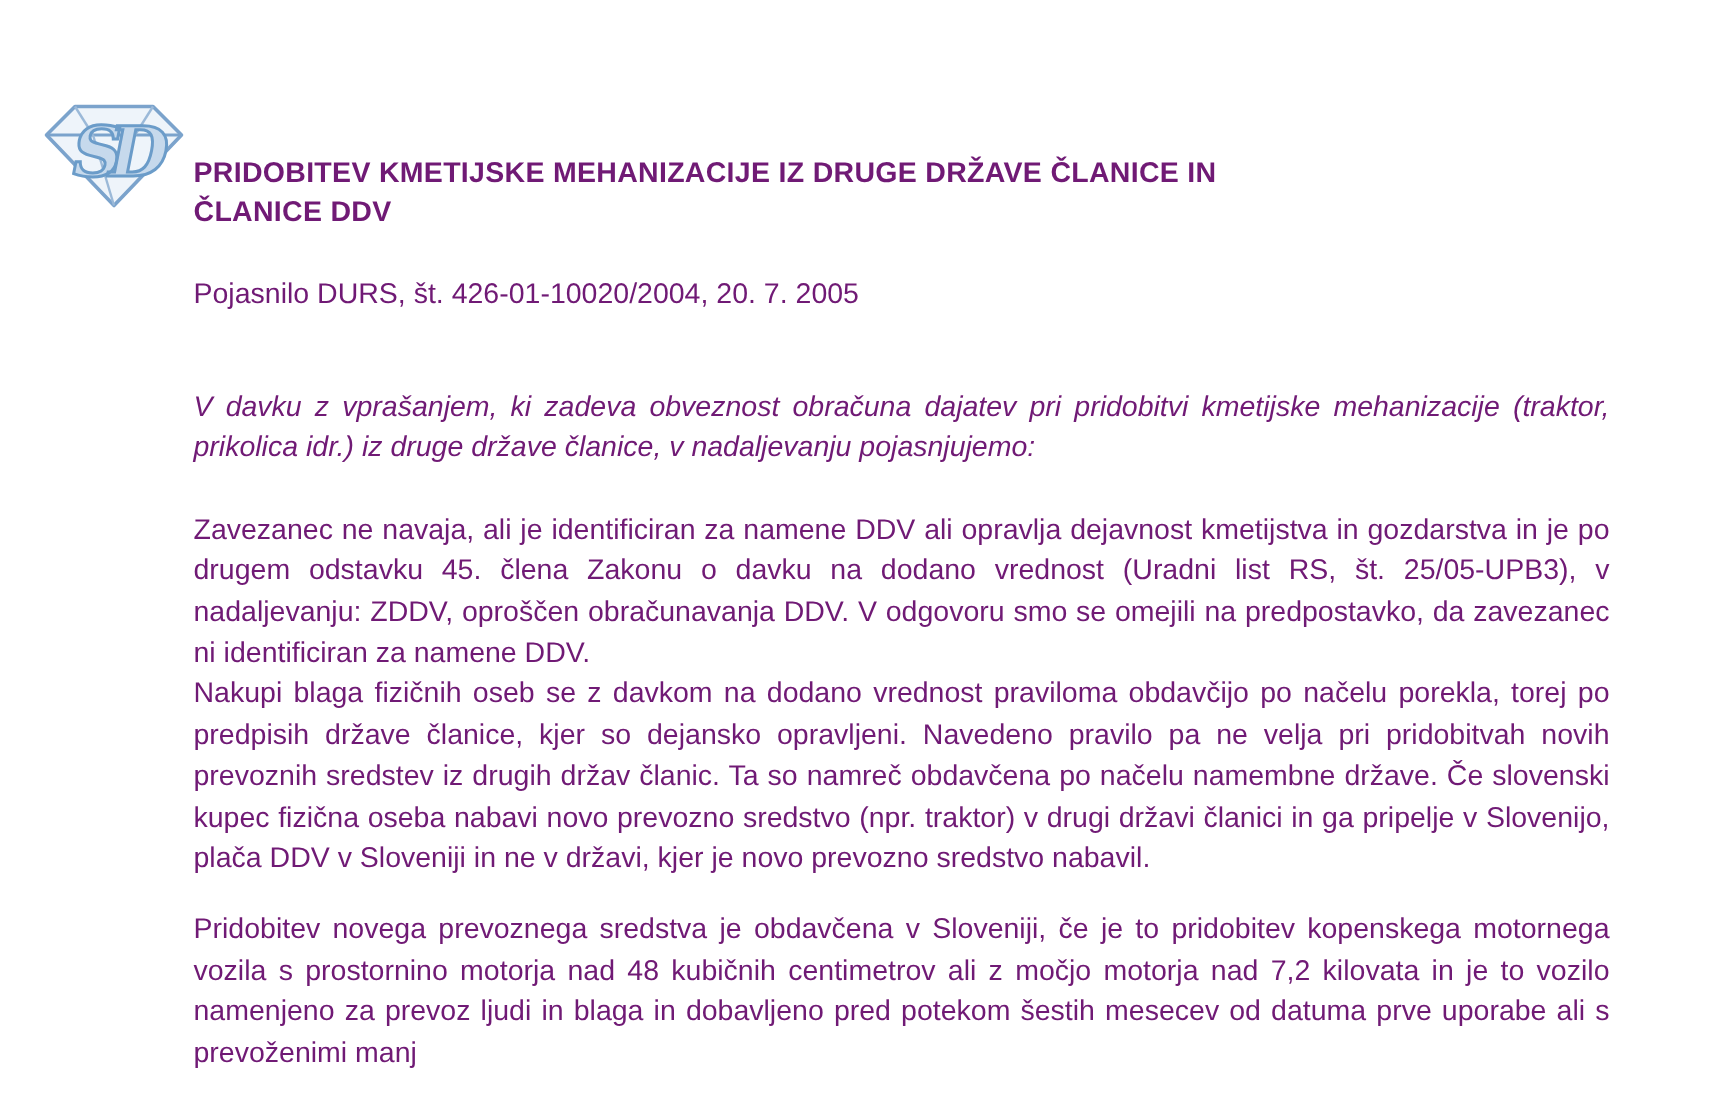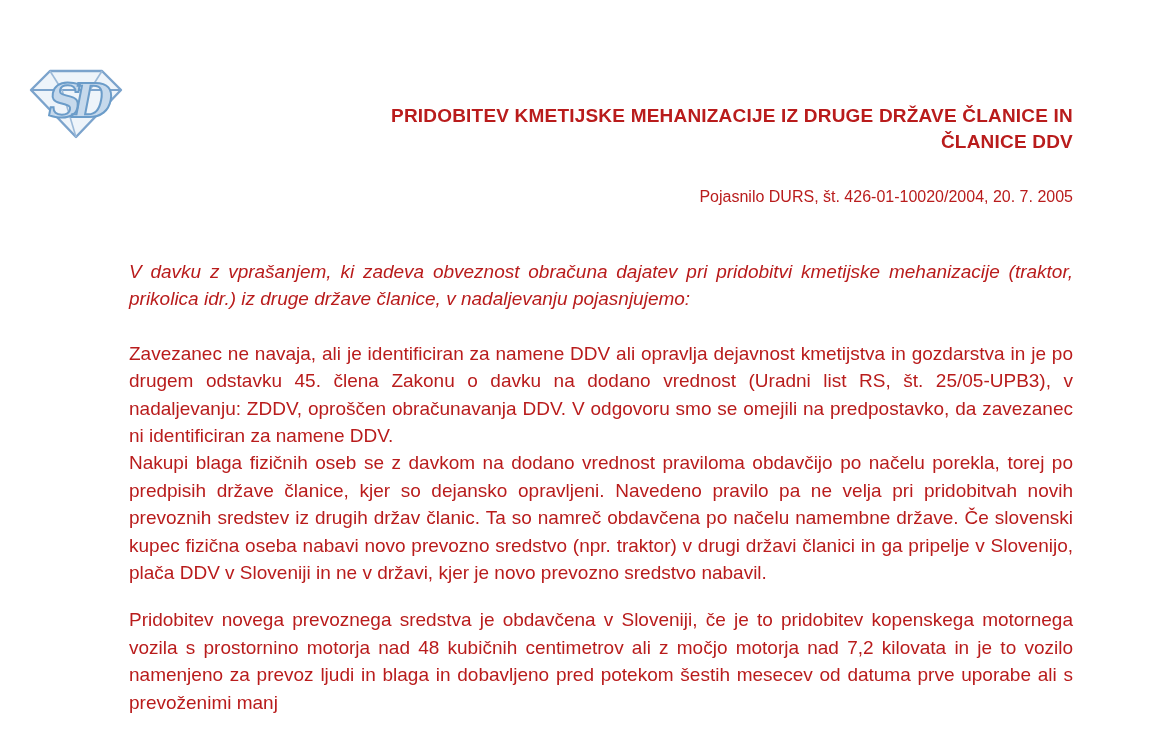--- a/index.html
+++ b/index.html
@@ -7,48 +7,48 @@
     padding: 0;
     background: #ffffff;
   }
   .doc {
     position: relative;
     width: 1157px;
     height: 743px;
     background: #ffffff;
     overflow: hidden;
     font-family: "Liberation Sans", "DejaVu Sans", sans-serif;
-    color: #b91c1c;
+    color: #701a75;
   }
   .logo {
     position: absolute;
     left: 28px;
     top: 64px;
     width: 96px;
     height: 78px;
   }
   .content {
     position: absolute;
     left: 129px;
     top: 0;
     width: 944px;
   }
   .title {
     margin: 103px 0 0 0;
     font-size: 19px;
     font-weight: bold;
     line-height: 26px;
-    text-align: right;
+    text-align: left;
     letter-spacing: 0.2px;
   }
   .ref {
     margin: 28px 0 0 0;
-    font-size: 16px;
+    font-size: 19px;
     line-height: 27px;
-    text-align: right;
+    text-align: left;
   }
   .intro {
     margin: 48px 0 0 0;
     font-size: 19px;
     font-style: italic;
     line-height: 27.4px;
     text-align: justify;
   }
   .para {
     font-size: 19px;

